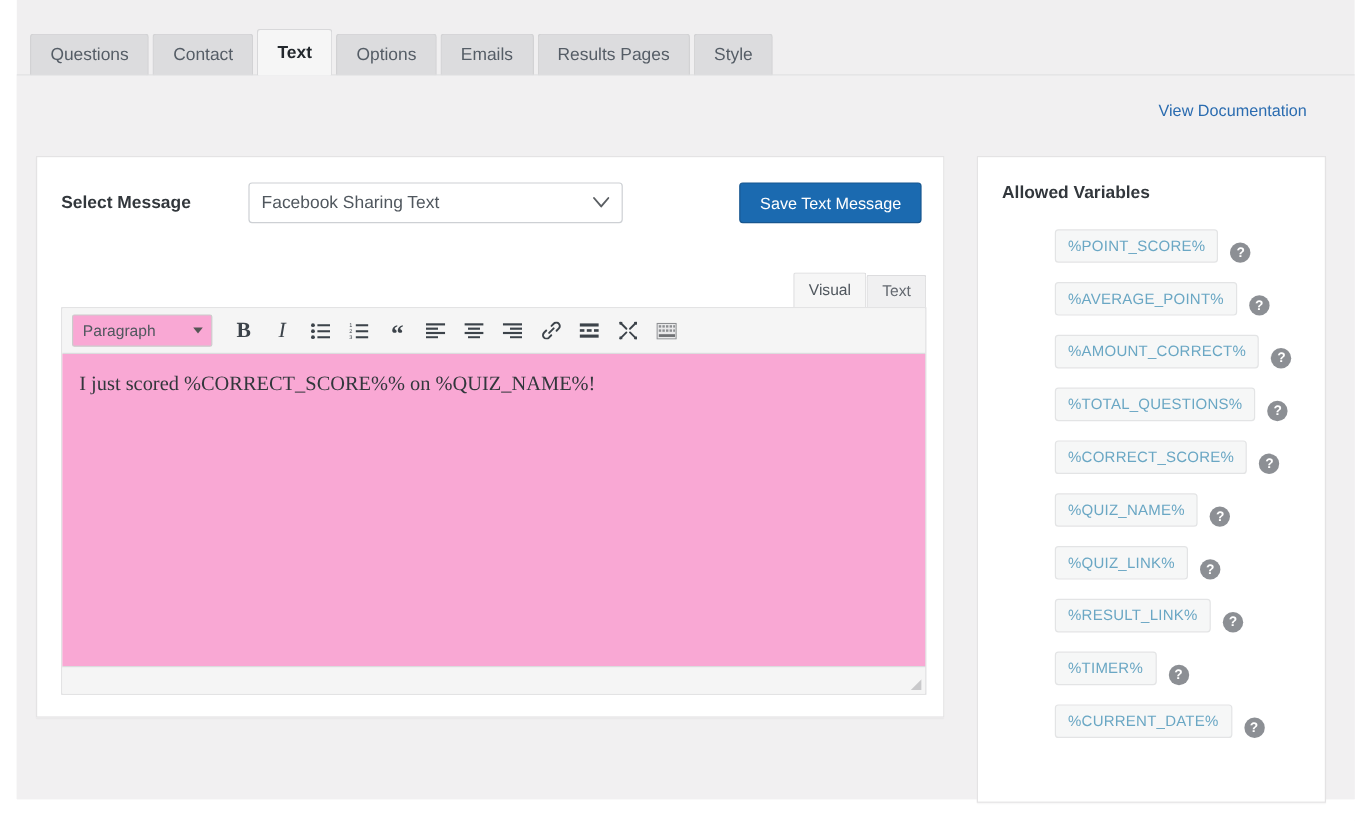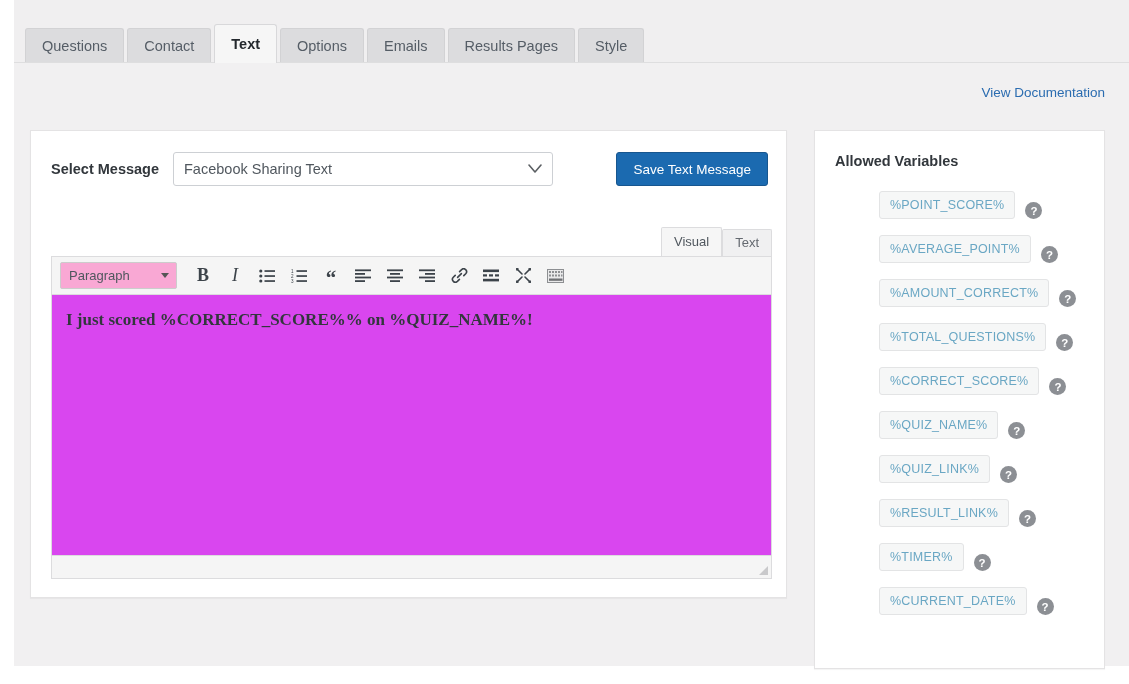--- a/index.html
+++ b/index.html
@@ -82,21 +82,21 @@
     position: absolute;
     left: 0;
     top: 63px;
     width: 100%;
     bottom: 0;
     background: #f1f0f1;
   }
 
   #doclink-row {
     position: absolute;
-    right: 24px;
+    right: 40px;
     top: 22px;
     font-size: 13.5px;
     margin-left: 45px;
   }
   #doclink-row a {
     color: #2b6cb0;
     text-decoration: none;
     cursor: pointer;
   }
 
@@ -115,20 +115,21 @@
 
   
   #select-row {
     position: absolute;
     left: 20px;
     top: 21px;
     right: 18px;
     height: 34px;
     display: flex;
     align-items: center;
+    gap: 34px;
   }
   #select-label {
     font-size: 14.5px;
     font-weight: bold;
     color: #32373c;
     margin-right: 14px;
     white-space: nowrap;
   }
   #msg-select-wrap {
     position: relative;
@@ -280,25 +281,24 @@
   }
   .tbtn.b { font-family: "Liberation Serif", serif; font-weight: bold; font-size: 18px; }
   .tbtn.i { font-family: "Liberation Serif", serif; font-style: italic; font-size: 18px; }
   .tbtn.q { font-family: "Liberation Serif", serif; font-weight: bold; font-size: 21px; line-height: 0.6; padding-top: 6px; box-sizing: border-box;}
 
   #mce-content {
     position: absolute;
     left: 0; right: 0;
     top: 38px;
     bottom: 22px;
-    background: #d946ef;
+    background: #f9a8d4;
     padding: 12px 14px;
     box-sizing: border-box;
     overflow: hidden;
-    font-weight: bold;
   }
   #mce-text {
     font-family: "Liberation Serif", serif;
     font-size: 17px;
     color: #32373c;
     line-height: 1.5;
   }
   #mce-statusbar {
     position: absolute;
     left: 0; right: 0; bottom: 0;

